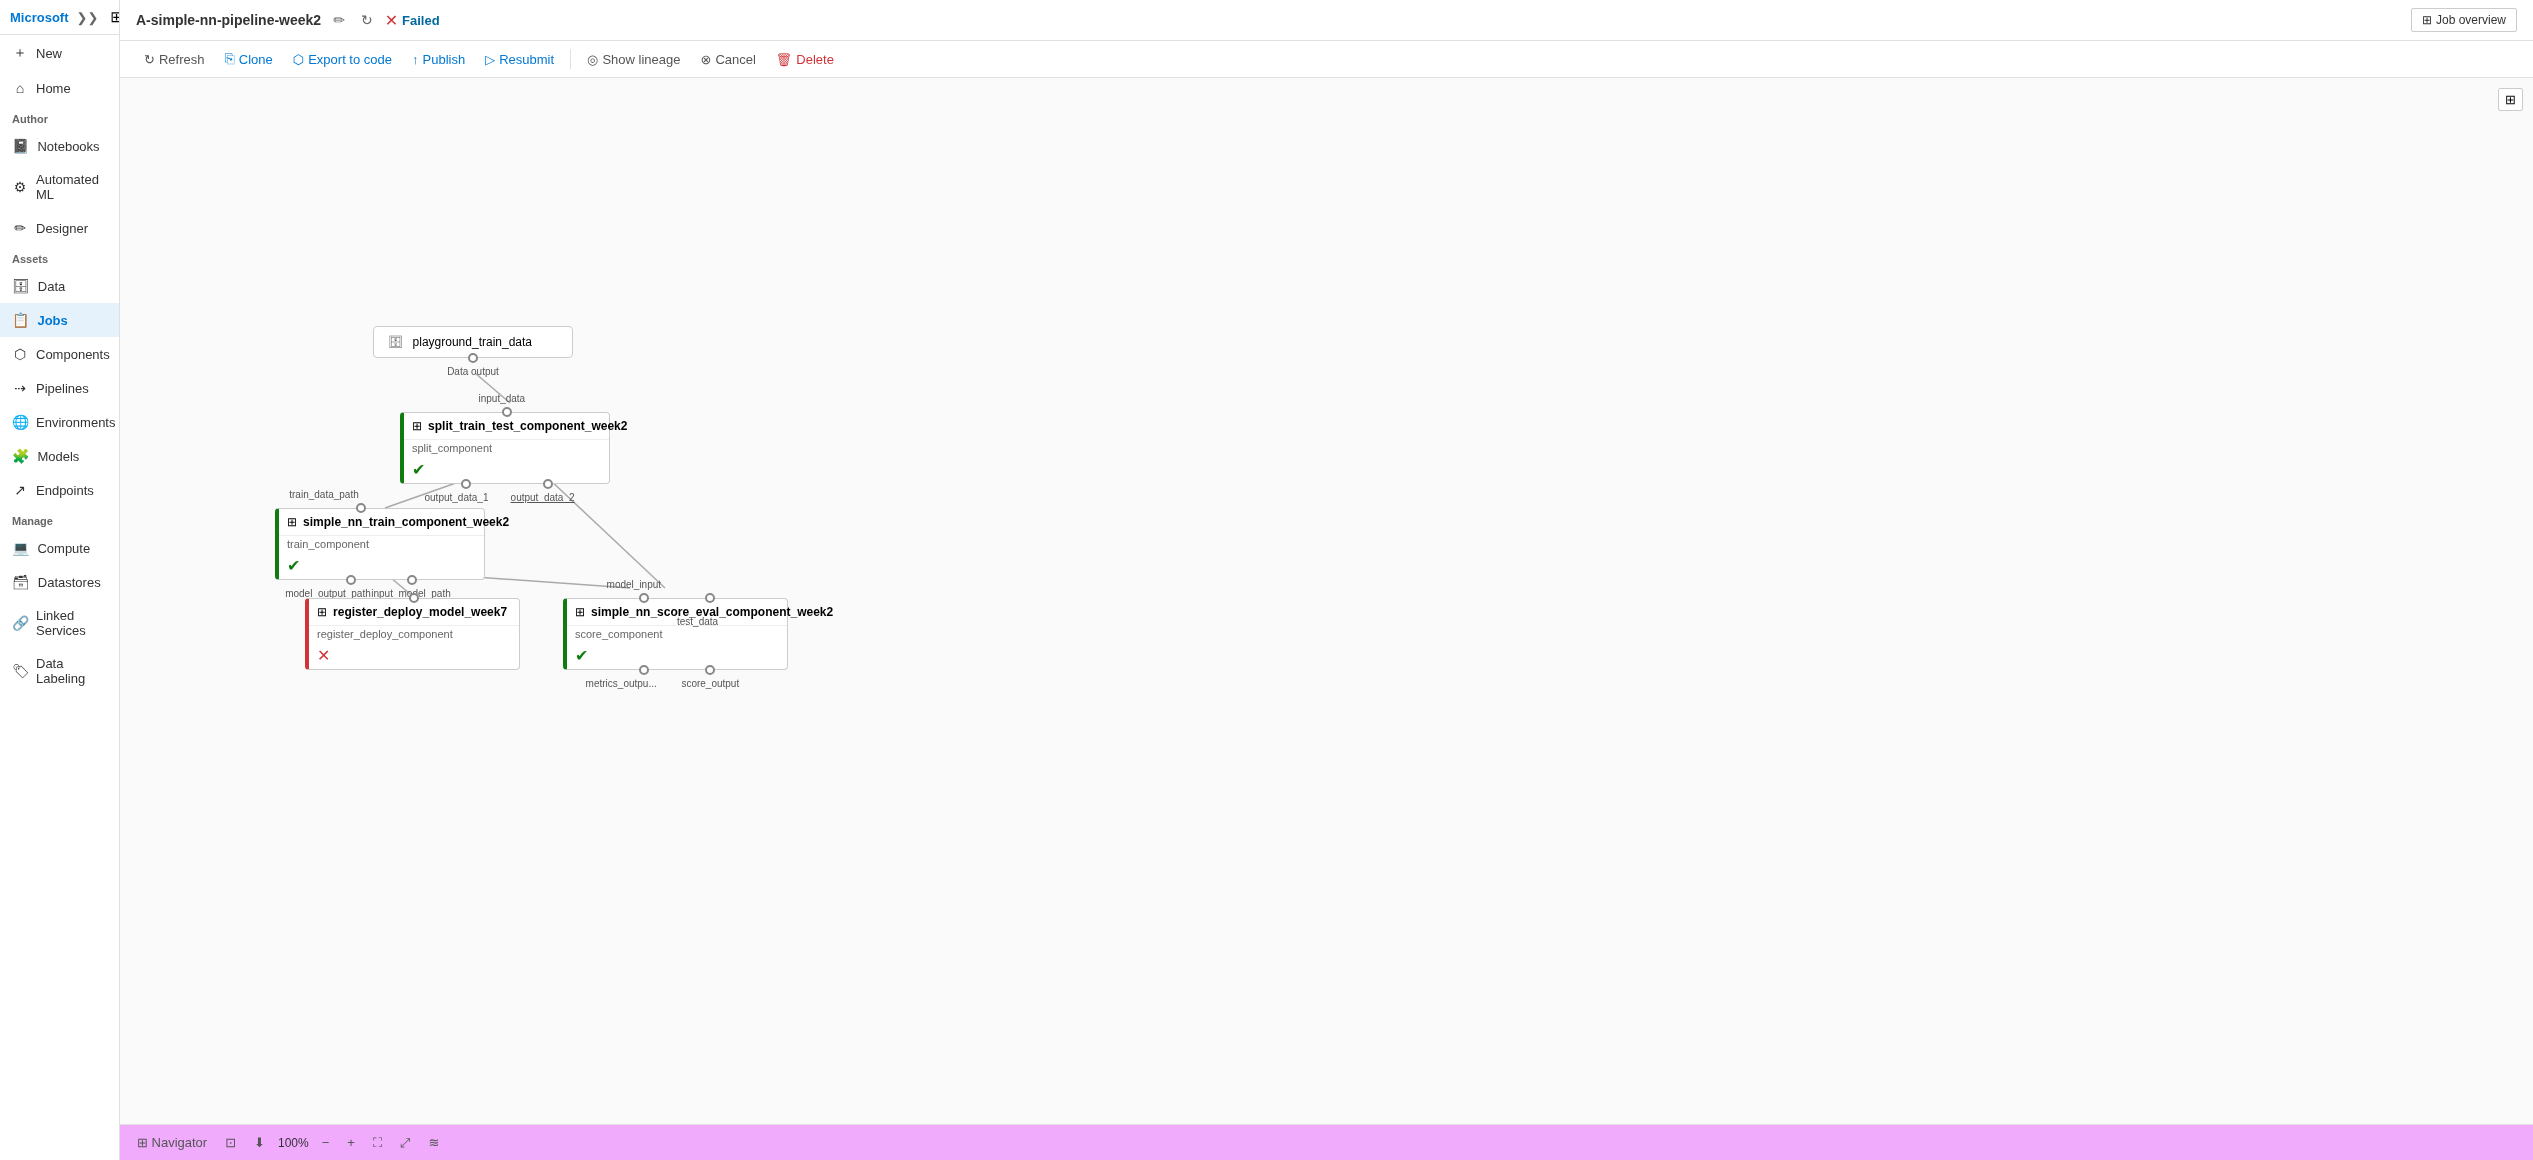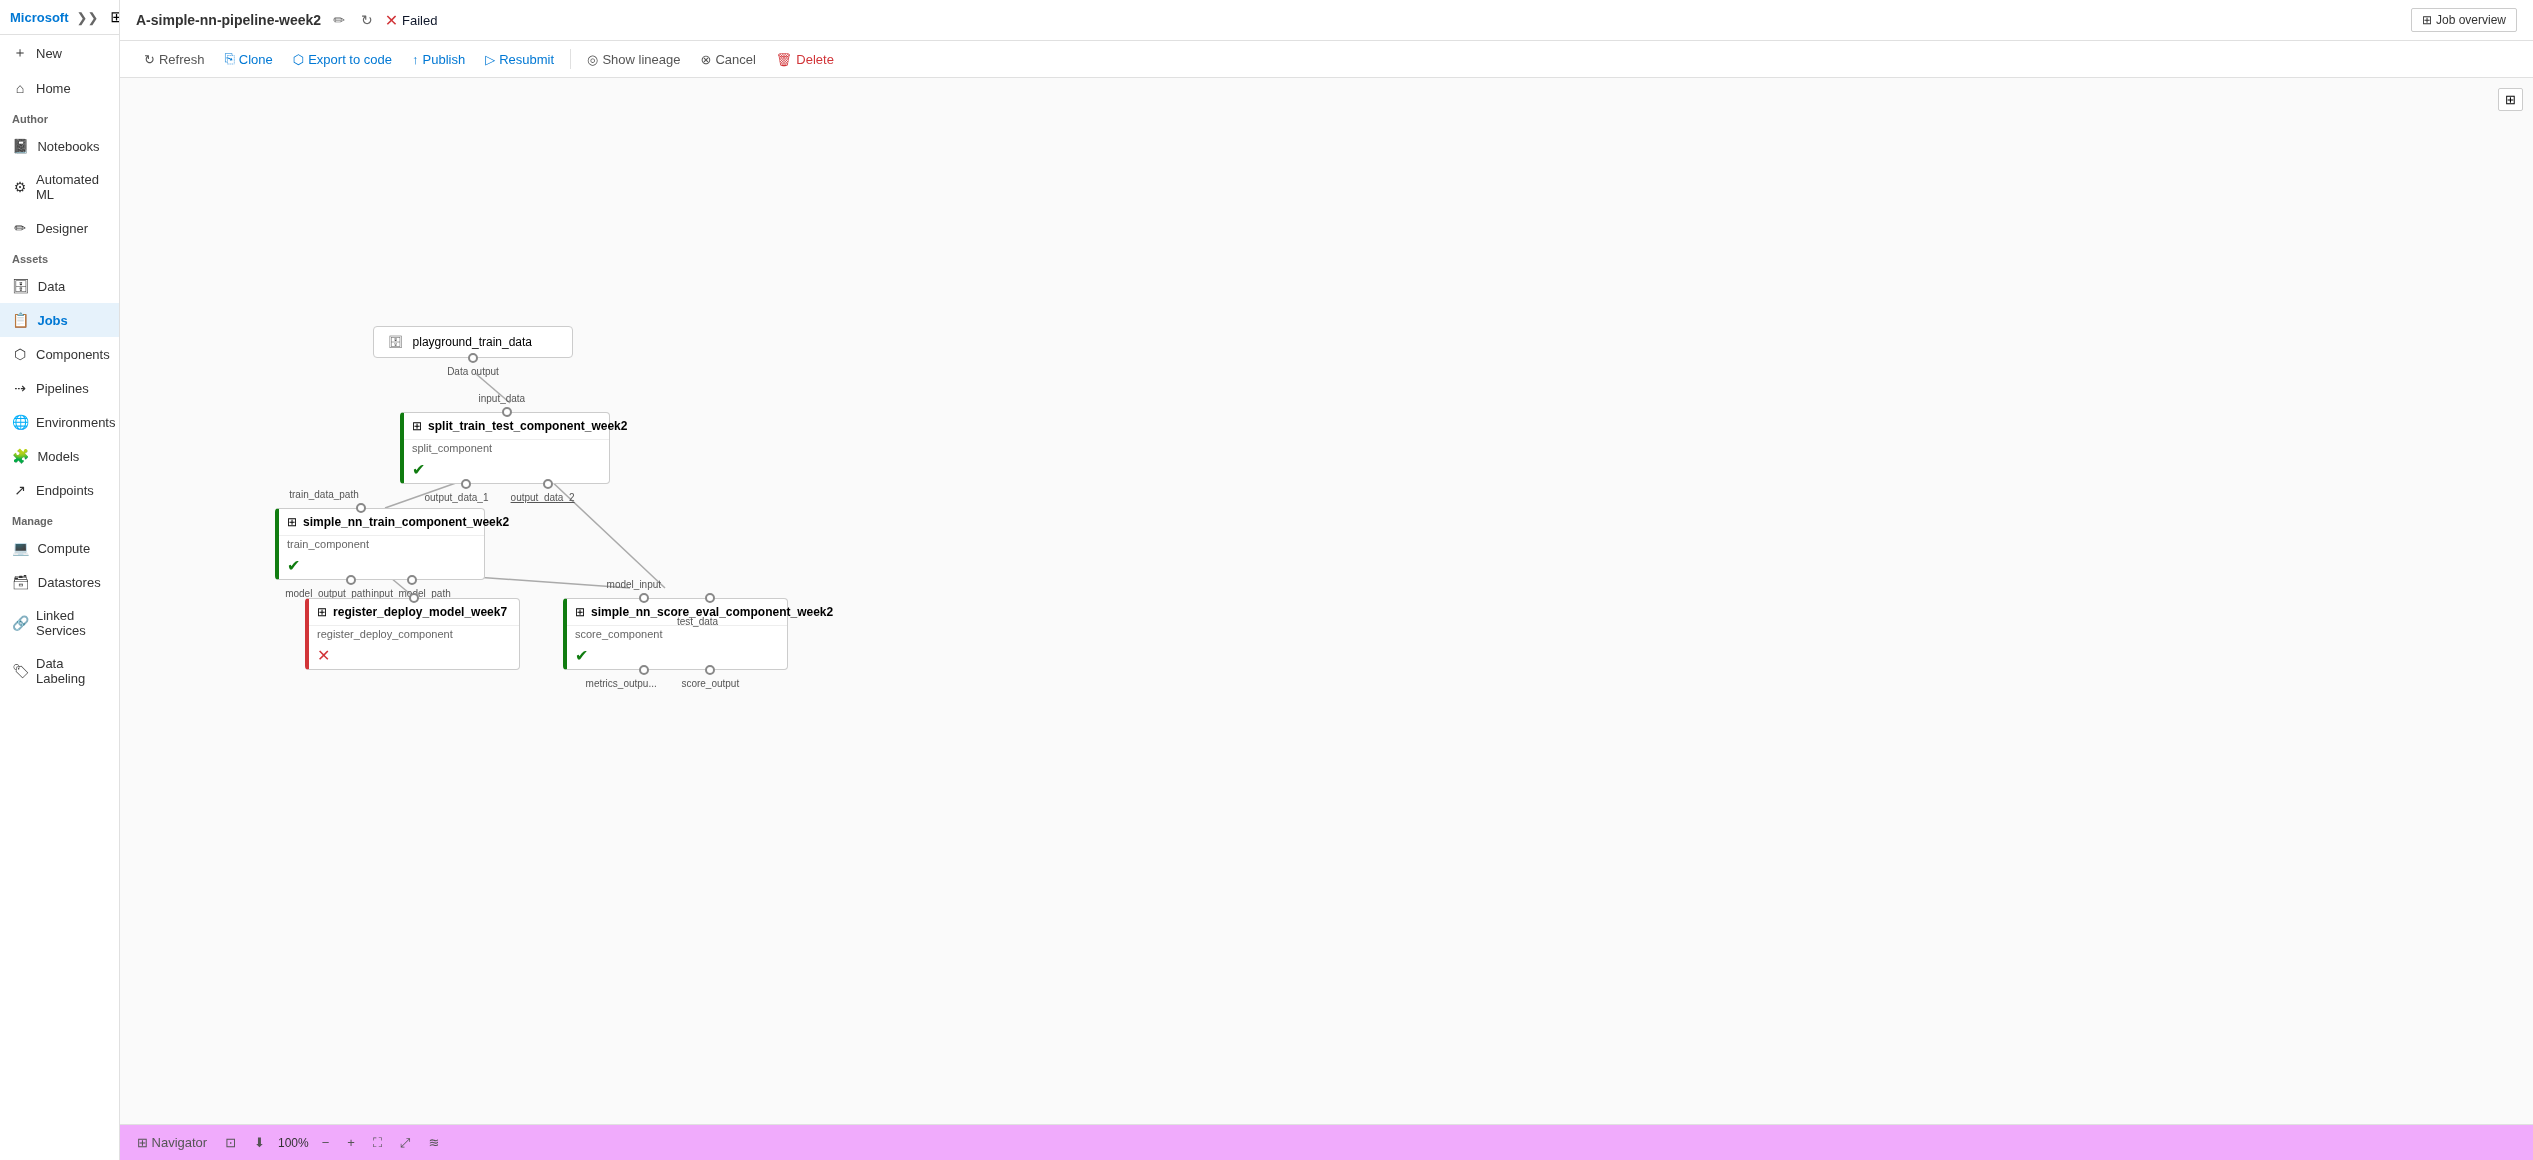--- a/index.html
+++ b/index.html
@@ -60,21 +60,21 @@
       border-bottom: 1px solid #e0e0e0;
       gap: 8px;
     }
     .pipeline-title { font-size: 14px; font-weight: 600; color: #333; }
     .topbar-icon-btn {
       background: none; border: none; cursor: pointer; color: #666; font-size: 14px; padding: 2px 4px;
     }
     .status-badge {
       display: flex; align-items: center; gap: 4px; font-size: 13px;
     }
-    .status-failed { color: #0f172a; font-weight: 400; }
+    .status-failed { color: #0369a1; font-weight: 700; }
     .status-x { color: #d13438; font-size: 16px; }
     .topbar-right { margin-left: auto; display: flex; align-items: center; }
     .job-overview-btn {
       display: flex; align-items: center; gap: 4px;
       background: none; border: 1px solid #ccc; padding: 4px 10px; cursor: pointer; border-radius: 2px; font-size: 12px; color: #333;
     }
 
     
     .toolbar {
       display: flex;

